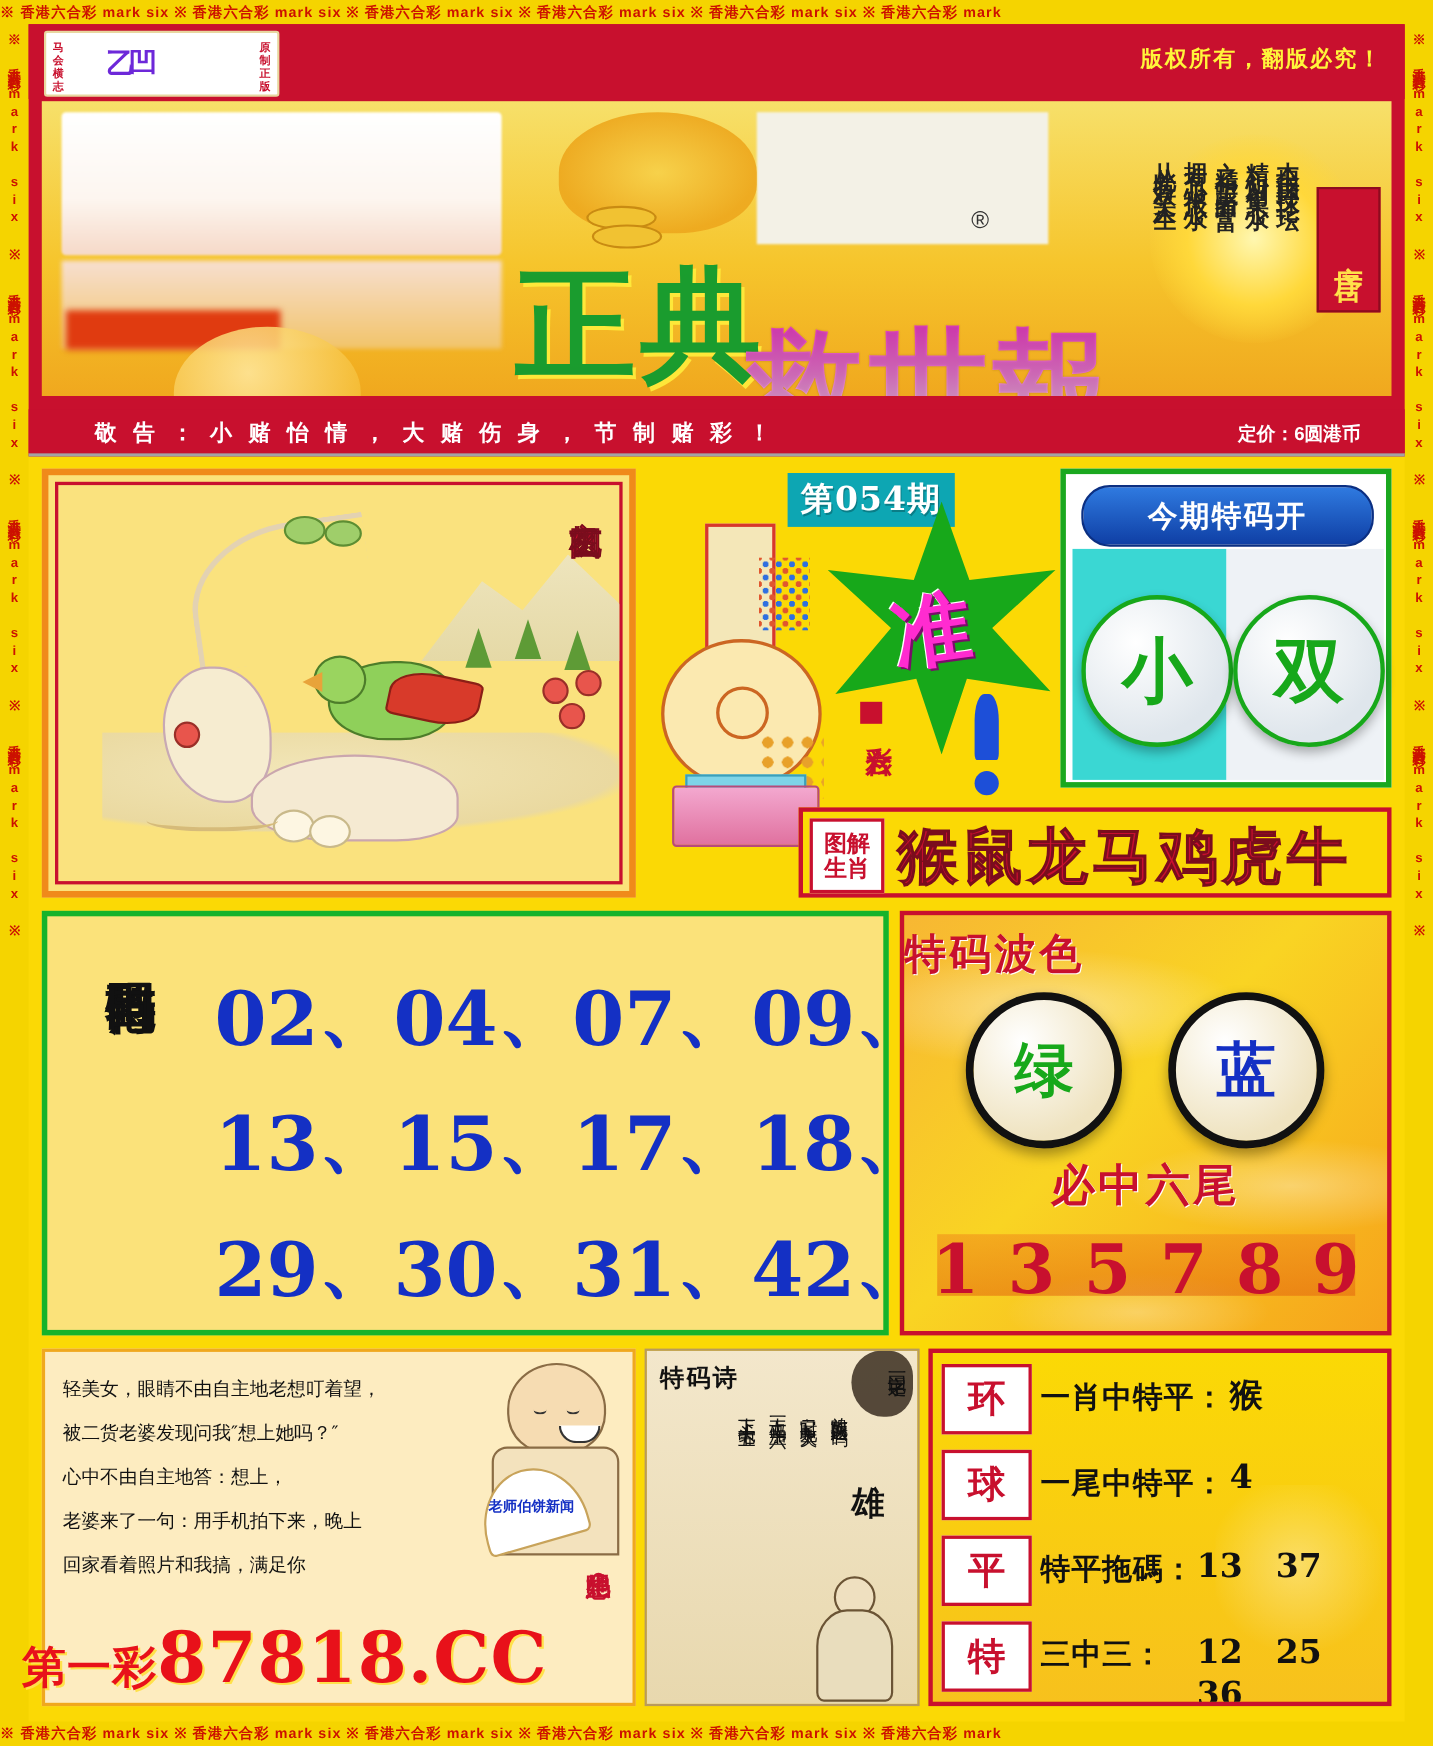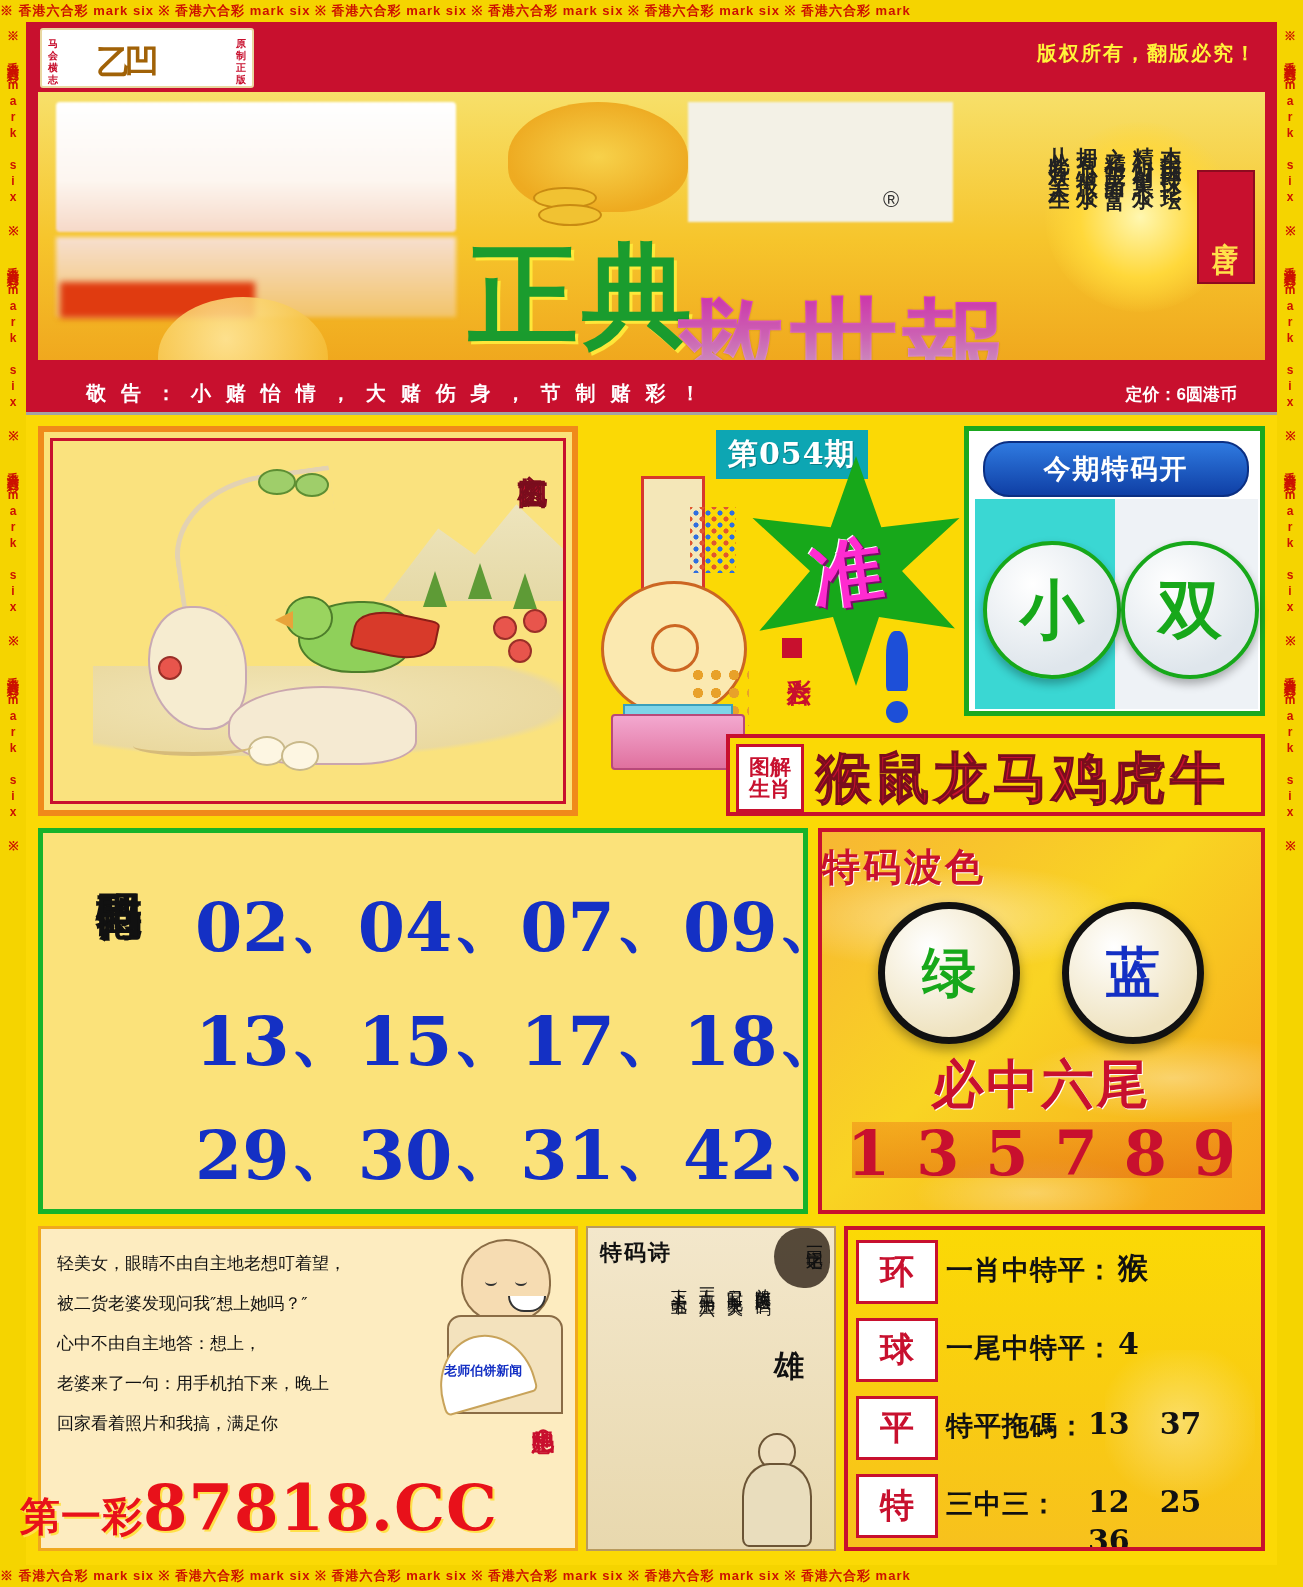--- a/index.html
+++ b/index.html
@@ -21,22 +21,22 @@
   .side-right{right:0;}
 
   .page{position:absolute;left:26px;top:22px;width:1251px;height:1543px;background:#fbd905;}
 
   
   .masthead{position:absolute;left:0;top:0;width:1251px;height:390px;background:#c8102e;
      border-bottom:3px solid #a3a3a3;}
   .mast-top{position:absolute;left:0;top:0;width:1251px;height:68px;background:#c8102e;}
   .logo-box{position:absolute;left:14px;top:6px;width:210px;height:56px;background:#ffffff;
       border:2px solid #e8d7a0;border-radius:3px;}
-  .logo-glyph{position:absolute;left:55px;top:10px;width:130px;height:36px;color:#a16207;
-      font-size:34px;font-weight:bold;font-family:Liberation Serif, serif;letter-spacing:-6px;}
+  .logo-glyph{position:absolute;left:55px;top:10px;width:130px;height:36px;color:#6d28d9;
+      font-size:26px;font-weight:bold;font-family:Liberation Serif, serif;letter-spacing:-6px;}
   .logo-side-l{position:absolute;left:6px;top:8px;font-size:10px;color:#c8102e;line-height:12px;width:18px;font-weight:bold;}
   .logo-side-r{position:absolute;right:6px;top:8px;font-size:10px;color:#c8102e;line-height:12px;width:18px;font-weight:bold;text-align:right;}
   .copyright{position:absolute;right:20px;top:18px;font-size:20px;font-weight:bold;color:#fff53a;
       font-family:"DejaVu Serif",serif;letter-spacing:2px;}
 
   .mast-banner{position:absolute;left:12px;top:70px;width:1227px;height:268px;
       background:linear-gradient(180deg,#f7e06a 0%,#f6c52c 55%,#f0a81e 100%);overflow:hidden;}
   .blurbox{position:absolute;left:18px;top:10px;width:400px;height:130px;background:
       linear-gradient(180deg,#ffffff 0%,#fdf6f0 60%,#f6d9c8 100%);filter:blur(1px);border-radius:4px;}
   .blur2{position:absolute;left:18px;top:145px;width:400px;height:80px;background:
@@ -182,21 +182,21 @@
         radial-gradient(ellipse 260px 70px at 70% 60%,rgba(255,255,255,.35),transparent 60%),
         radial-gradient(ellipse 200px 60px at 45% 85%,rgba(255,255,255,.3),transparent 60%);}
   .wave-title{position:absolute;left:0;top:10px;width:100%;text-align:left;font-size:38px;font-weight:bold;
       color:#c8102e;font-family:"DejaVu Serif",serif;letter-spacing:3px;text-shadow:1px 1px 0 #fff;}
   .wball{position:absolute;width:128px;height:128px;border-radius:50%;
       background:radial-gradient(circle at 35% 30%,#ffffff,#efe3c0 72%);border:7px solid #111;
       display:flex;align-items:center;justify-content:center;font-size:54px;font-weight:bold;
       font-family:"DejaVu Serif",serif;box-shadow:0 6px 12px rgba(0,0,0,.35);}
   .wball-green{left:56px;top:70px;color:#17a81a;}
   .wball-blue{left:240px;top:70px;color:#1430c4;}
-  .wave-sub{position:absolute;left:0;top:218px;width:100%;text-align:center;font-size:52px;font-weight:bold;
+  .wave-sub{position:absolute;left:0;top:218px;width:100%;text-align:center;font-size:40px;font-weight:bold;
       color:#c8102e;font-family:"DejaVu Serif",serif;letter-spacing:3px;text-shadow:1px 1px 0 #fff;}
   .tails{position:absolute;left:12px;top:278px;width:415px;height:86px;display:flex;align-items:center;
       justify-content:space-around;font-size:62px;font-weight:bold;font-family:"DejaVu Serif",serif;color:#c8102e;}
   .tail-band{position:absolute;left:30px;top:290px;width:380px;height:56px;
       background:linear-gradient(180deg,#f08a1a 0%,#e2640d 100%);opacity:.55;}
 
   
   .joke-box{position:absolute;left:12px;top:1204px;width:540px;height:325px;background:#fdecc0;
       border:3px solid #f0a81e;box-sizing:border-box;overflow:hidden;}
   .joke-text{position:absolute;left:16px;top:14px;width:400px;font-size:17px;line-height:40px;color:#111;

